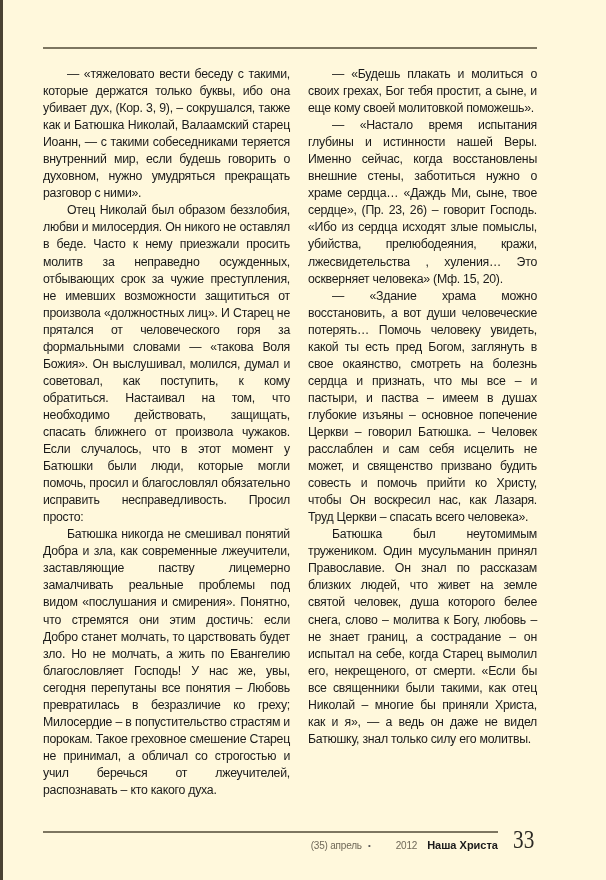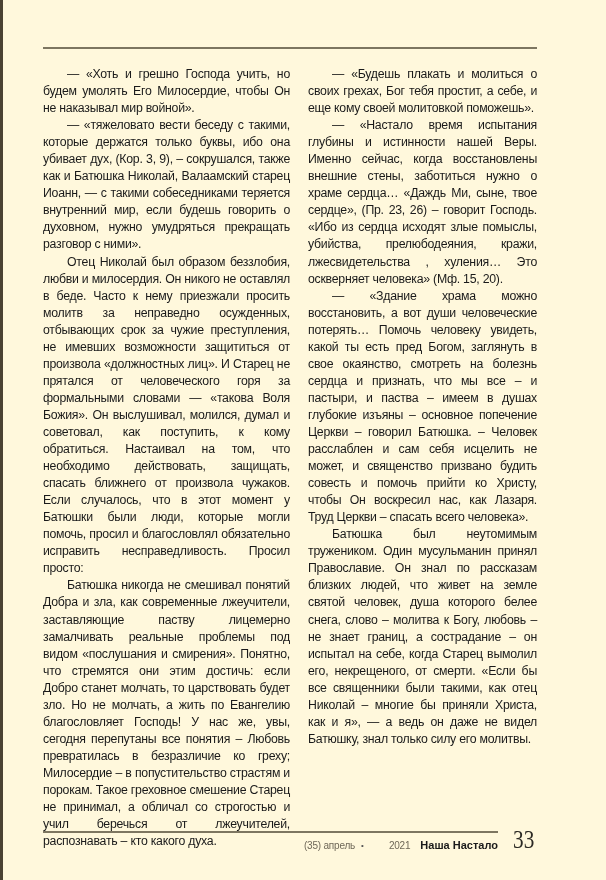--- a/index.html
+++ b/index.html
@@ -78,36 +78,35 @@
       transform-origin: left top;
     }
   </style>
 </head>
 <body>
 
 <div class="page-edge"></div>
 <div class="top-rule"></div>
 
 <div class="column col-left">
-  <p>— «Хоть и грешно Господа учить, но будем умолять Его Милосердие, чтобы Он не наказывал мир войной».</p>
   <p>— «тяжеловато вести беседу с такими, кото­рые держатся только буквы, ибо она убивает дух, (Кор. 3, 9), – сокрушался, также как и Батюшка Николай, Валаамский старец Иоанн, — с такими собеседниками теряется внутренний мир, если будешь говорить о духовном, нужно умудряться прекращать разговор с ними».</p>
   <p>Отец Николай был образом беззлобия, любви и милосердия. Он никого не оставлял в беде. Часто к нему приезжали просить молитв за неправедно осужденных, отбывающих срок за чужие преступления, не имевших возможности защититься от произвола «должностных лиц». И Старец не прятался от человеческого горя за формальными словами — «такова Воля Божия». Он выслушивал, молился, думал и советовал, как поступить, к кому обратиться. Настаивал на том, что необходимо действовать, защищать, спасать ближнего от произвола чужаков. Если случа­лось, что в этот момент у Батюшки были люди, которые могли помочь, просил и благослов­лял обязательно исправить несправедливость. Просил просто:</p>
   <p>Батюшка никогда не смешивал понятий До­бра и зла, как современные лжеучители, застав­ляющие паству лицемерно замалчивать реальные проблемы под видом «послушания и смирения». Понятно, что стремятся они этим достичь: если Добро станет молчать, то царствовать будет зло. Но не молчать, а жить по Евангелию благословля­ет Господь! У нас же, увы, сегодня перепутаны все понятия – Любовь превратилась в безразличие ко греху; Милосердие – в попустительство страстям и порокам. Такое греховное смешение Старец не принимал, а обличал со строгостью и учил беречь­ся от лжеучителей, распознавать – кто какого духа.</p>
 
 </div>
 
 <div class="column col-right">
-  <p>— «Будешь плакать и молиться о своих гре­хах, Бог тебя простит, а себе, и еще кому своей молитовкой поможешь».</p>
+  <p>— «Будешь плакать и молиться о своих гре­хах, Бог тебя простит, а сыне, и еще кому своей молитовкой поможешь».</p>
   <p>— «Настало время испытания глубины и истинности нашей Веры. Именно сейчас, ког­да восстановлены внешние стены, заботиться нужно о храме сердца… «Даждь Ми, сыне, твое сердце», (Пр. 23, 26) – говорит Господь. «Ибо из сердца исходят злые помыслы, убийства, прелю­бодеяния, кражи, лжесвидетельства , хуления… Это оскверняет человека» (Мф. 15, 20).</p>
   <p>— «Здание храма можно восстановить, а вот души человеческие потерять… Помочь че­ловеку увидеть, какой ты есть пред Богом, за­глянуть в свое окаянство, смотреть на болезнь сердца и признать, что мы все – и пастыри, и пас­тва – имеем в душах глубокие изъяны – основное попечение Церкви – говорил Батюшка. – Чело­век расслаблен и сам себя исцелить не может, и священство призвано будить совесть и помочь прийти ко Христу, чтобы Он воскресил нас, как Лазаря. Труд Церкви – спасать всего человека».</p>
   <p>Батюшка был неутомимым тружеником. Один мусульманин принял Православие. Он знал по рассказам близких людей, что живет на земле святой человек, душа которого белее снега, слово – молитва к Богу, любовь – не знает границ, а сострадание – он испытал на себе, ког­да Старец вымолил его, некрещеного, от смерти. «Если бы все священники были такими, как отец Николай – многие бы приняли Христа, как и я», — а ведь он даже не видел Батюшку, знал только силу его молитвы.</p>
 
 </div>
 
 <div class="bottom-rule"></div>
 
 <div class="footer">
   <span class="issue">(35) апрель</span>
   <span class="dot">•</span>
-  <span class="issue">2021</span>
-  <span class="mag">Наша Настало</span>
+  <span class="issue">2012</span>
+  <span class="mag">Наша Христа</span>
 </div>
 <div class="page-num">33</div>
 
 </body></html>

